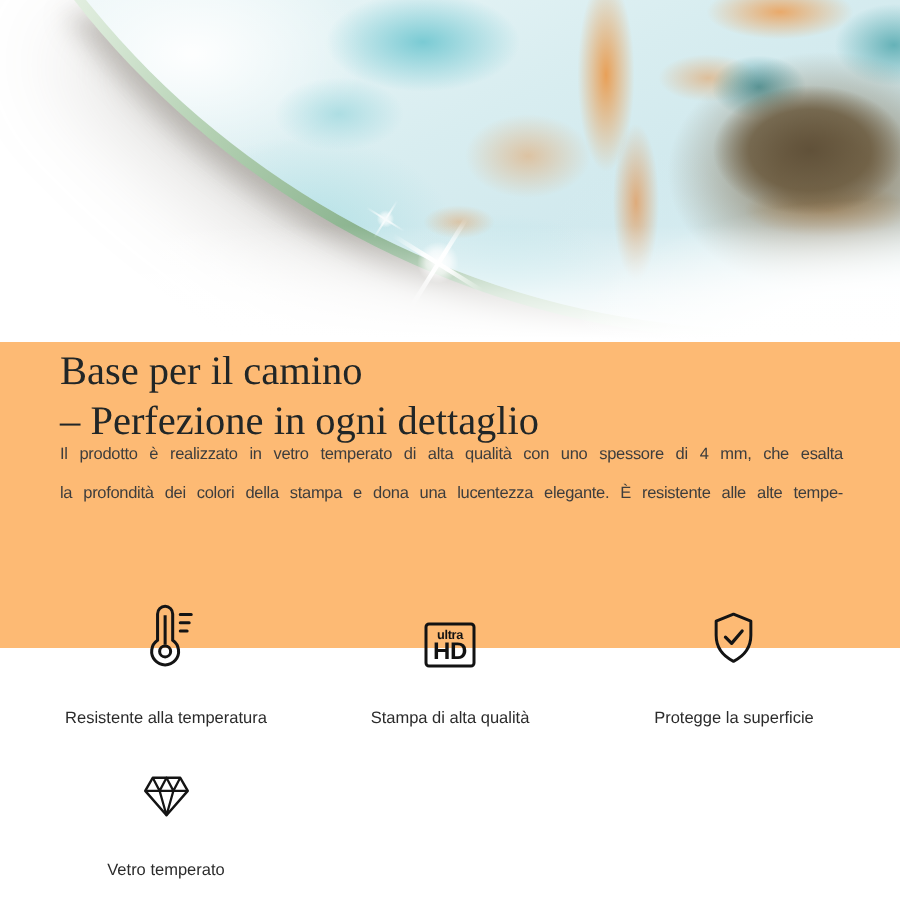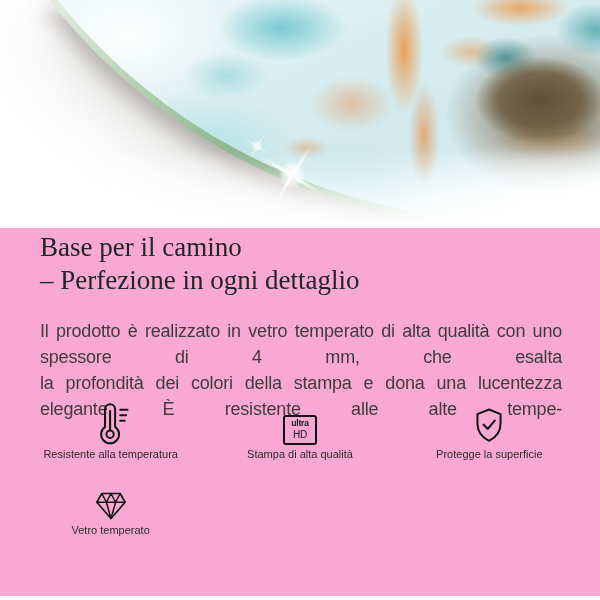--- a/index.html
+++ b/index.html
@@ -1,17 +1,17 @@
 <!DOCTYPE html>
 <html><head>
 <meta charset="utf-8">
 <style>
   html,body{margin:0;padding:0;background:#ffffff;}
   body{width:600px;height:600px;overflow:hidden;font-family:"Liberation Sans","DejaVu Sans",sans-serif;}
-  .page{position:relative;width:600px;height:596px;background:#f9a8d4;}
+  .page{position:relative;width:600px;height:432px;background:#fdba74;}
 
   
   .hero{position:absolute;left:0;top:0;width:600px;height:228px;overflow:hidden;background:#ffffff;}
   .disc-wrap{position:absolute;inset:0;
     filter:drop-shadow(-6px 9px 9px rgba(105,98,88,0.38)) drop-shadow(-16px 24px 30px rgba(115,108,98,0.22));}
   .glass-edge{position:absolute;inset:0;
     clip-path:circle(591px at 515px -364px);
     background:linear-gradient(118deg,#e9f3e7 4%,#b3d0b2 26%,#7fab85 50%,#9ec5a2 66%,#d9ebd8 84%,#f0f7ef 100%);}
   .artwork{position:absolute;inset:0;
     clip-path:circle(588px at 516px -368px);
@@ -45,35 +45,35 @@
     background:linear-gradient(180deg,rgba(255,255,255,0),rgba(255,255,255,0.95) 38%,#fff 50%,rgba(255,255,255,0.95) 62%,rgba(255,255,255,0));}
   .sparkle .core{position:absolute;left:50%;top:50%;width:28px;height:28px;transform:translate(-50%,-50%);border-radius:50%;
     background:radial-gradient(circle,#ffffff 0%,rgba(255,255,255,0.65) 40%,rgba(255,255,255,0) 70%);}
   .sparkle.main{left:292px;top:175px;}
   .sparkle.minor{left:257px;top:146px;transform:translate(-50%,-50%) rotate(32deg) scale(0.42);opacity:0.85;}
 
   
   .title{position:absolute;left:40px;top:231px;
     font-family:"Liberation Serif","DejaVu Serif",serif;
     font-size:27px;line-height:33px;color:#212627;font-weight:400;}
-  .description{position:absolute;left:40px;top:318px;width:522px;
-    font-size:18px;line-height:26px;letter-spacing:-0.2px;color:#3d3d3d;}
+  .description{position:absolute;left:40px;top:290px;width:522px;
+    font-size:11px;line-height:26px;letter-spacing:-0.2px;color:#3d3d3d;}
   .description .dline{text-align:justify;text-align-last:justify;white-space:normal;}
 
   
   .features{position:absolute;left:0;top:401px;width:600px;box-sizing:border-box;
     display:grid;grid-template-columns:repeat(3,1fr);row-gap:16px;padding:0 16px;}
   .feature{display:flex;flex-direction:column;align-items:center;}
   .icon-box{height:44px;display:flex;align-items:flex-end;justify-content:center;}
-  .feature .label{margin-top:2px;font-size:11px;color:#2b2b2b;line-height:14px;white-space:nowrap;}
+  .feature .label{margin-top:27px;font-size:11px;color:#2b2b2b;line-height:14px;white-space:nowrap;}
   .icon-stroke{stroke:#141414;fill:none;}
   .uhd-box{width:30px;height:26px;border:2.5px solid #121212;border-radius:3px;
     display:flex;flex-direction:column;align-items:center;justify-content:center;color:#121212;}
   .uhd-top{font-size:8.5px;font-weight:700;line-height:9px;letter-spacing:-0.2px;}
-  .uhd-bottom{font-size:10px;font-weight:400;line-height:14px;letter-spacing:-0.3px;}
+  .uhd-bottom{font-size:16px;font-weight:700;line-height:14px;letter-spacing:-0.3px;}
   .stripes{width:37px;height:33px;
     background:repeating-linear-gradient(122deg,#151515 0 3.6px,rgba(0,0,0,0) 3.6px 9.4px);
     clip-path:polygon(0% 100%,100% 0%,100% 100%);}
 </style>
 </head>
 <body>
 
 <div class="page">
 
   <div class="hero">

